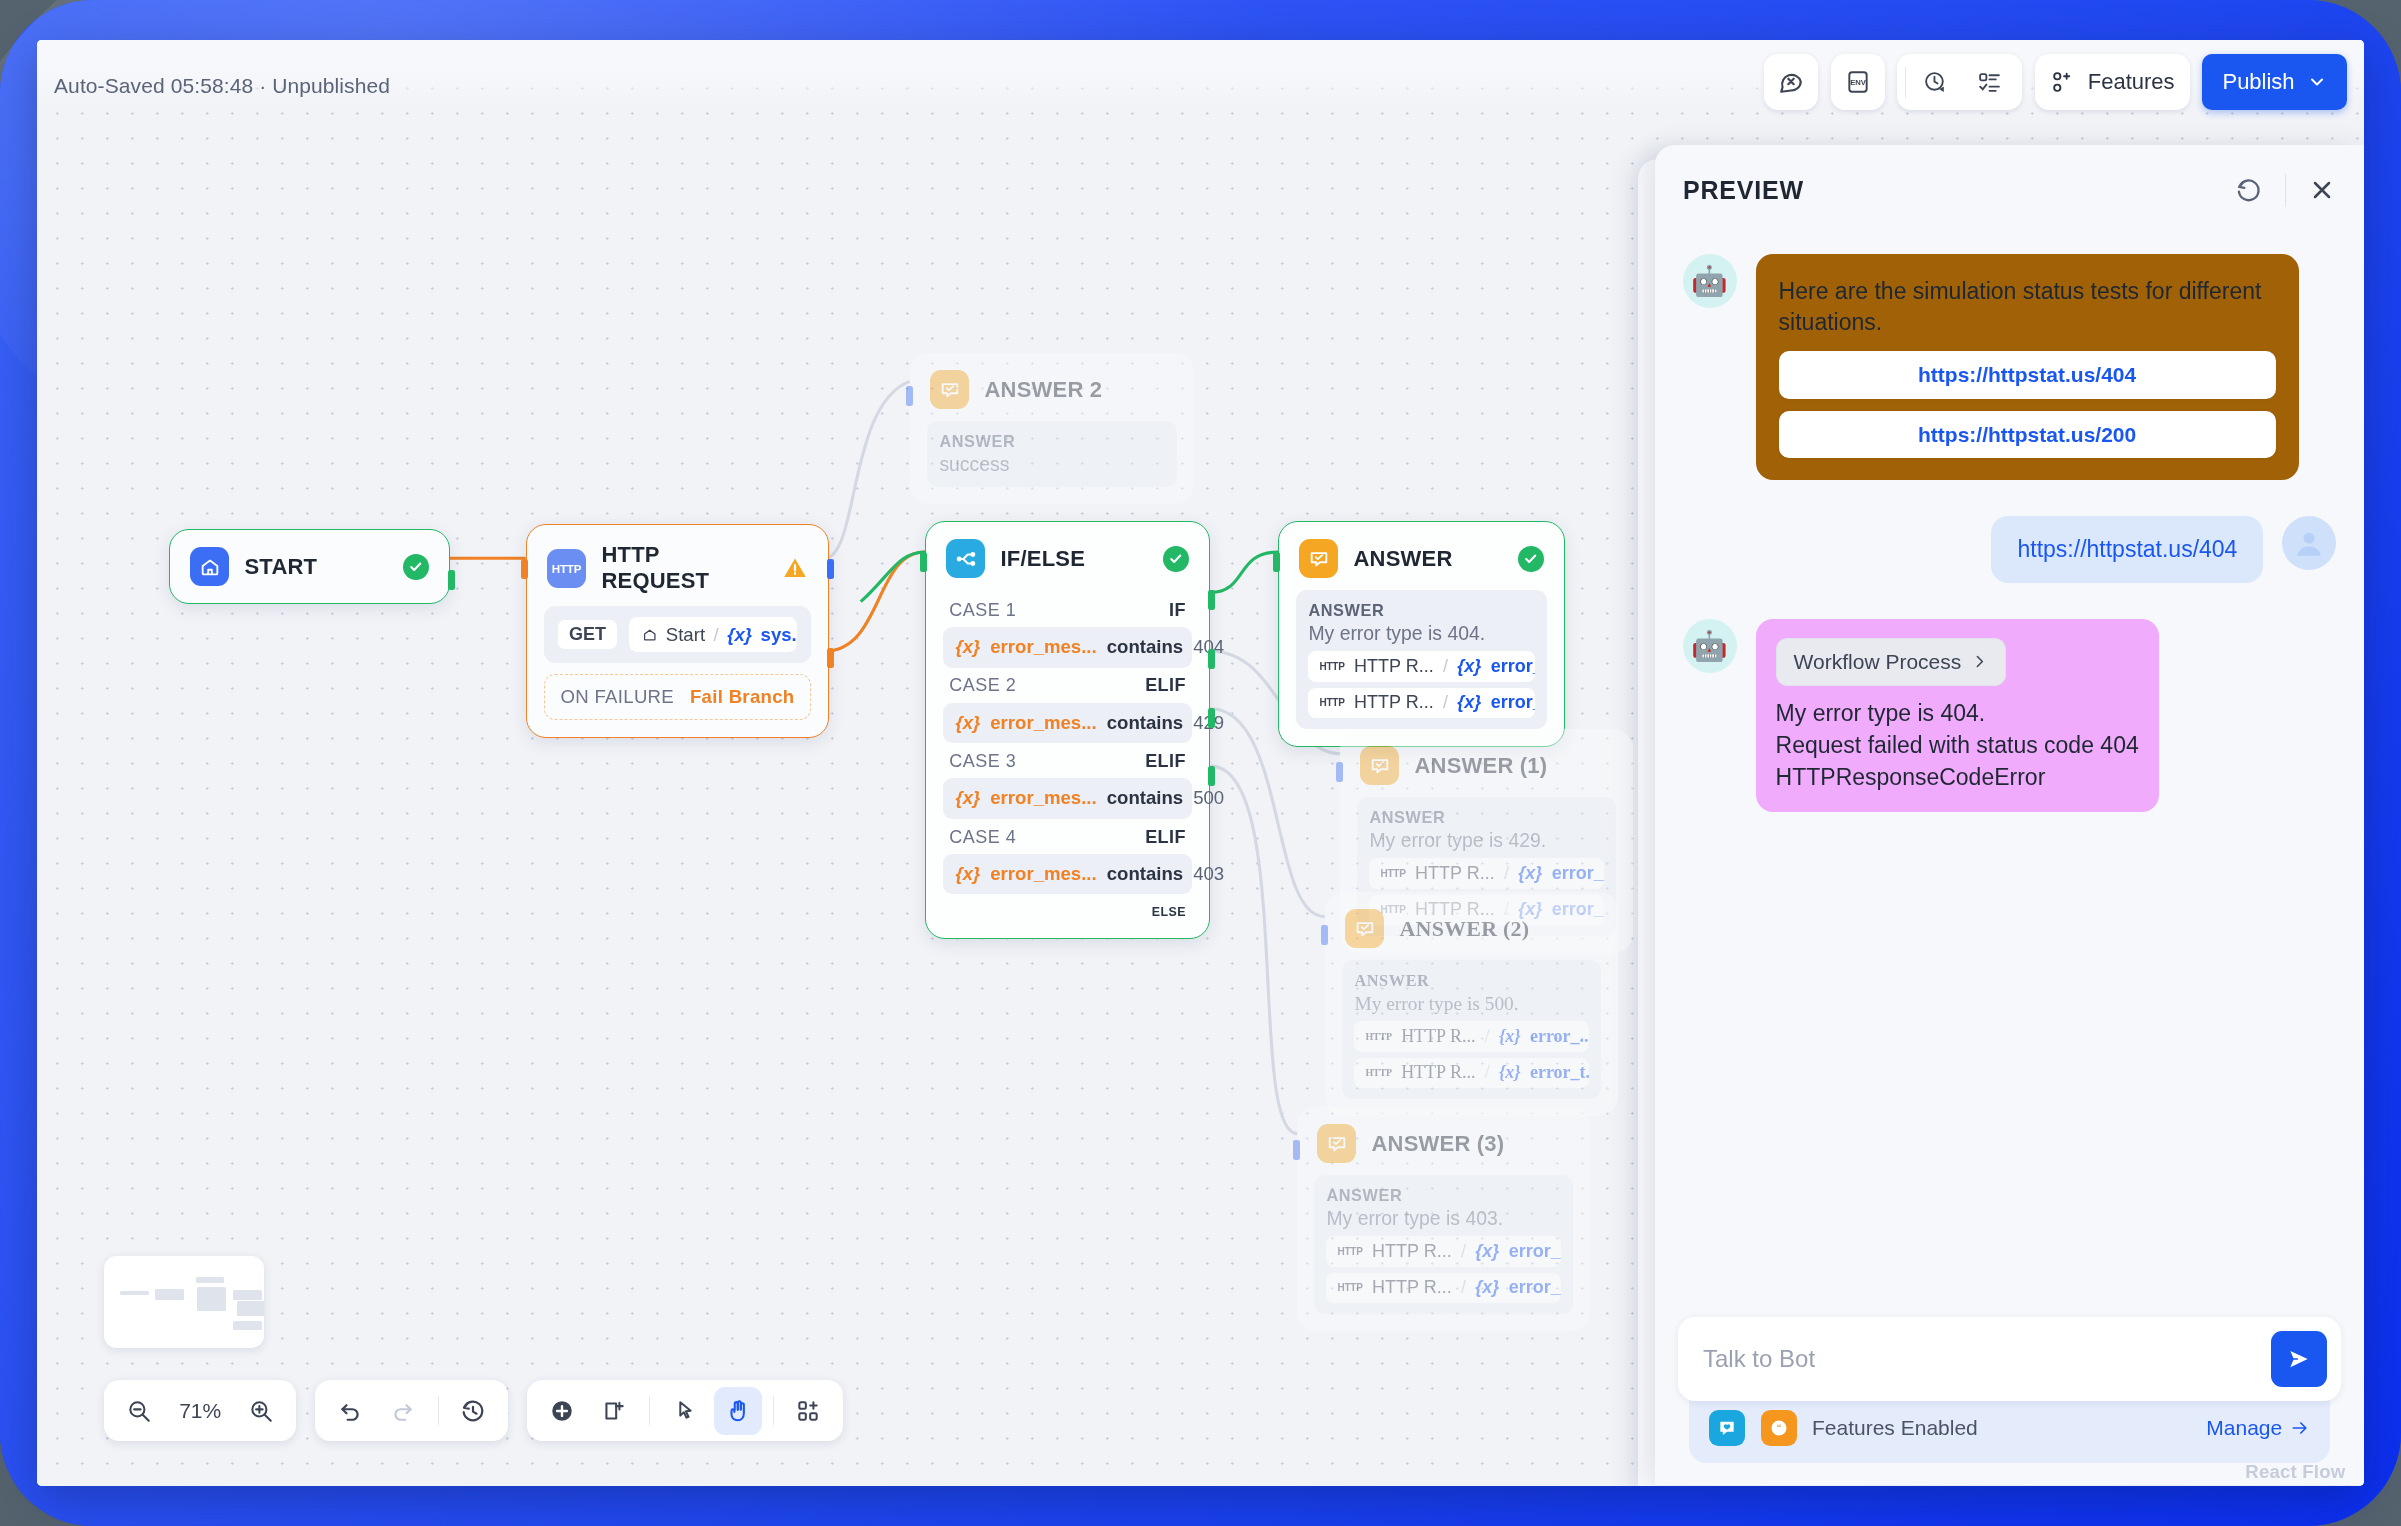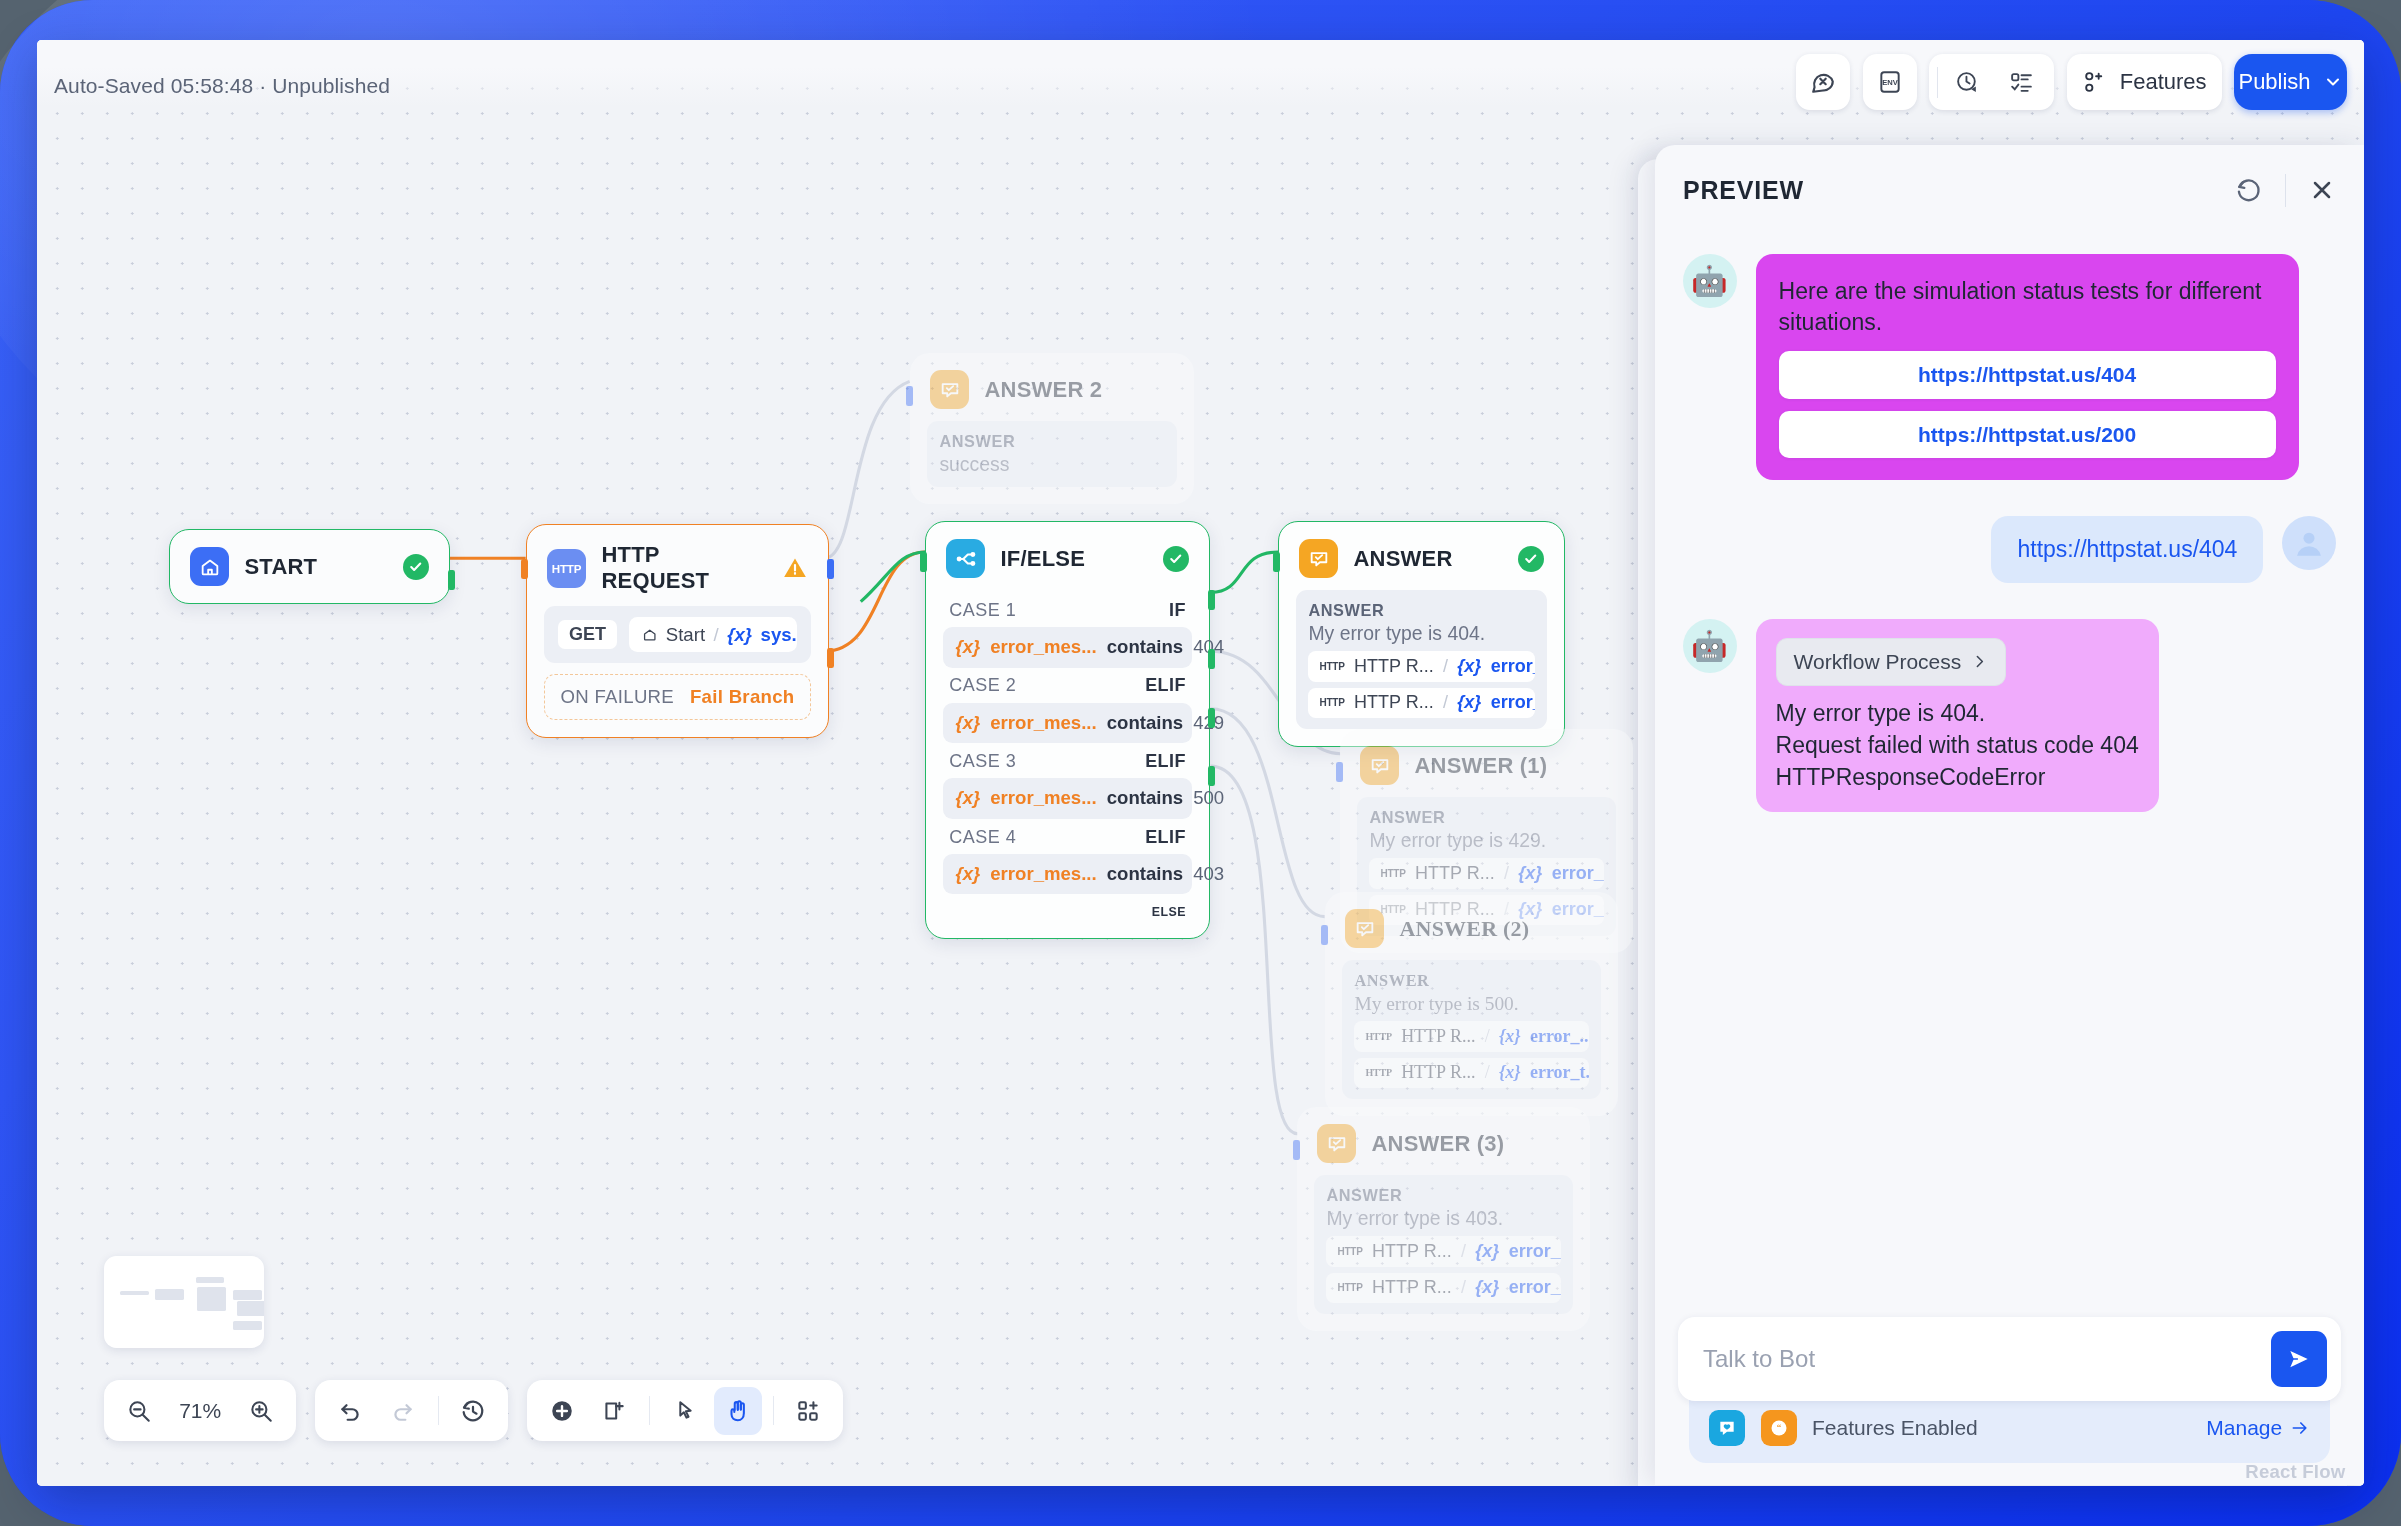--- a/index.html
+++ b/index.html
@@ -64,22 +64,22 @@
   .tb-icon-btn{ width:54px; padding:0; }
   .tb-group{ padding:0 7.8px; gap:4.7px; display:flex; align-items:center; }
   .tb-sub{
     display:flex; align-items:center; gap:9.3px;
     padding:0 12.4px; height:45px; border-radius:9.3px; cursor:pointer;
   }
   .tb-sub.preview{ color:#1a56f0; font-size:22px; font-weight:500; }
   .tb-divider{ width:0.8px; height:31px; background:#e1e5ee; }
   .tb-features{ gap:12.4px; font-size:22px; color:#2c3444; font-weight:500; }
   .tb-publish{
-    height:56px; background:#1a56f0; color:#fff; border-radius:18px;
-    display:flex; align-items:center; gap:12.4px; padding:0 4px;
+    height:56px; background:#1a56f0; color:#fff; border-radius:10px;
+    display:flex; align-items:center; gap:12.4px; padding:0 20px;
     font-size:22px; font-weight:500; cursor:pointer;
     box-shadow:0 2.3px 7.8px rgba(26,86,240,.32);
   }
   svg{ display:block; }
 
   
   .node{ position:absolute; border-radius:20px; }
   .node-shadow{ box-shadow:0 4.7px 17px rgba(30,44,90,.10); }
   .node-hdr{ display:flex; align-items:center; gap:15.5px; padding:17px 20px 12.4px 20px; }
   .node-ico{
@@ -181,21 +181,21 @@
   .msg{ display:flex; gap:18.6px; margin-bottom:36px; }
   .avatar-bot{
     width:54px; height:54px; border-radius:50%; background:#d4f2f2; flex:none;
     display:flex; align-items:center; justify-content:center; font-size:29.5px;
   }
   .avatar-user{
     width:54px;height:54px;border-radius:50%;background:#cfe0fb;flex:none;
     display:flex;align-items:center;justify-content:center;
   }
   .bubble-bot{
-    background:#d946ef; border-radius:17px; padding:22px 23px; max-width:543px;
+    background:#a16207; border-radius:17px; padding:22px 23px; max-width:543px;
   }
   .bot-text{ font-size:23px; color:#1f2733; line-height:1.38; }
   .url-btn{
     background:#fff; border-radius:10px; padding:11.6px 0; margin-top:12.4px;
     text-align:center; font-size:21px; color:#1a56f0; font-weight:600;
     box-shadow:0 0.8px 3.1px rgba(30,44,90,.07); cursor:pointer;
   }
   .msg-user{ justify-content:flex-end; }
   .bubble-user{
     background:#dbe8fc; border-radius:17px; padding:20px 26px;

